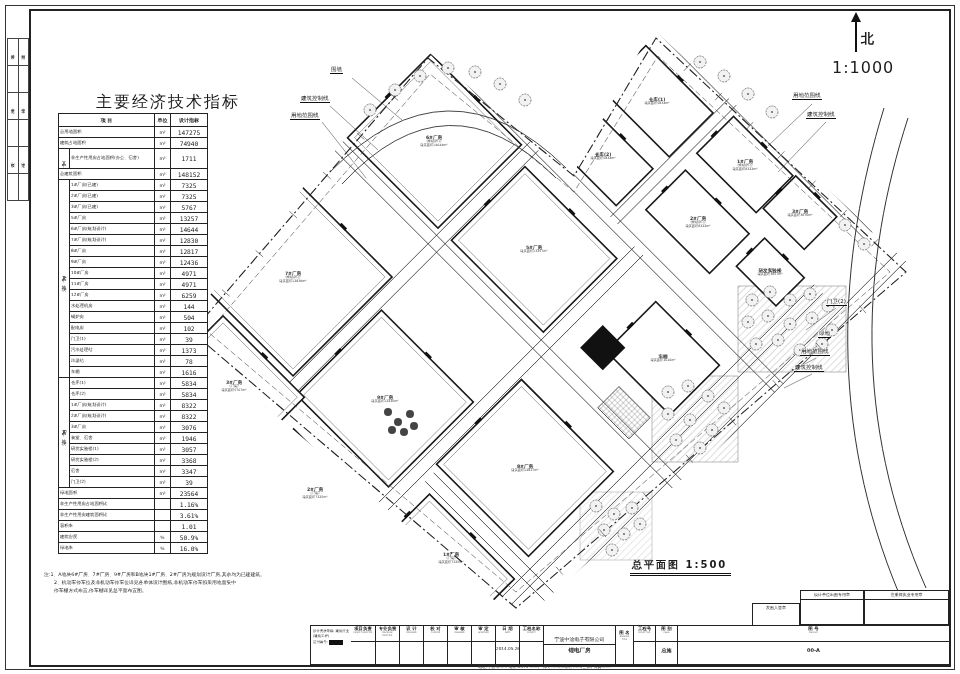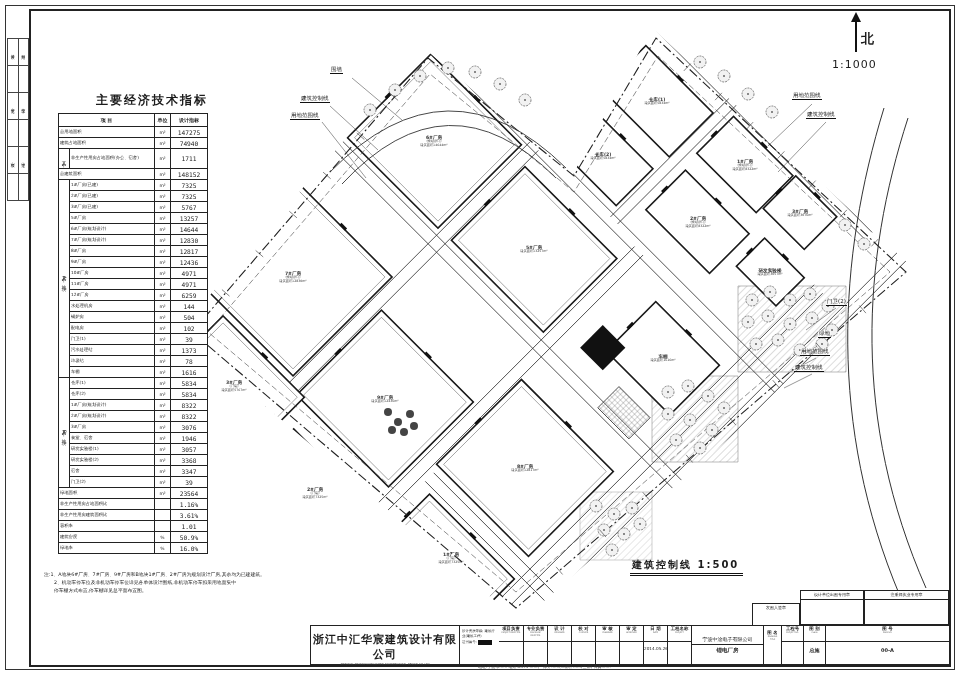--- a/index.html
+++ b/index.html
@@ -7,21 +7,21 @@
        font-family:"DejaVu Sans","Liberation Sans",sans-serif;color:#1c1c1c;}
   .abs{position:absolute;}
   
   .frame-outer{left:5px;top:5px;width:948px;height:663px;border:1px solid #333;}
   .frame-inner{left:29px;top:9px;width:918px;height:654px;border:2px solid #222;}
   
   .margin-strip{left:7px;top:38px;width:22px;border:0.5px solid #444;border-collapse:collapse;}
   .margin-strip td{border:0.5px solid #444;width:11px;height:26px;font-size:4px;
      text-align:center;vertical-align:middle;writing-mode:vertical-rl;letter-spacing:1px;color:#222;padding:0;}
   
-  .ind-title{left:96px;top:92px;font-size:12px;font-weight:bold;letter-spacing:2px;}
+  .ind-title{left:96px;top:92px;font-size:16px;font-weight:normal;letter-spacing:2px;}
   .ind-wrap{left:58px;top:113px;width:150px;background:#fff;}
   table.ind{border-collapse:collapse;width:150px;}
   table.ind th,table.ind td{border:0.8px solid #222;padding:0 1px;overflow:hidden;}
   table.ind th{height:12px;font-size:5px;font-weight:bold;text-align:center;}
   td.gcell{width:10px;font-size:4.6px;text-align:center;vertical-align:middle;
      writing-mode:vertical-rl;letter-spacing:2px;padding:0;}
   td.lbl{font-size:4.3px;line-height:1.15;}
   td.unit{width:13px;font-size:4.5px;text-align:center;}
   td.val{width:34px;font-size:6.2px;text-align:center;font-family:"DejaVu Sans Mono",monospace;}
   tr.r{height:11px;}
@@ -33,21 +33,21 @@
   .bl .s{font-size:3.2px;line-height:1.2;}
   .leader{font-size:5.5px;color:#111;border-bottom:0.8px solid #111;padding:0 1px;
      white-space:nowrap;background:rgba(255,255,255,.55);}
   .caption{left:630px;top:558px;font-size:10px;font-weight:bold;letter-spacing:2px;
      border-bottom:3px double #111;padding:0 4px 1px 2px;}
   
   .compass-line{left:855px;top:16px;width:2px;height:36px;background:#111;}
   .compass-head{left:851px;top:12px;width:0;height:0;border-left:5px solid transparent;
      border-right:5px solid transparent;border-bottom:10px solid #111;}
   .compass-label{left:861px;top:30px;font-size:13px;font-weight:bold;}
-  .compass-scale{left:832px;top:58px;font-size:11px;letter-spacing:1px;}
+  .compass-scale{left:832px;top:58px;font-size:16px;letter-spacing:1px;}
   
   .stampbox{border:1px solid #222;background:#fff;}
   .stampbox .hd{border-bottom:1px solid #222;font-size:4px;text-align:center;height:8px;line-height:8px;}
   .stamp-small{font-size:4px;text-align:center;padding-top:1px;}
   
   .tblock{left:310px;top:625px;width:638px;height:38px;border:1.5px solid #222;
      display:flex;background:#fff;}
   .tb-cell{border-left:0.8px solid #222;height:100%;box-sizing:border-box;position:relative;}
   .tb-cell:first-child{border-left:none;}
   .company-cn{font-size:11px;font-weight:bold;text-align:center;margin-top:6px;letter-spacing:1px;}
@@ -644,40 +644,36 @@
 <span class="abs leader" style="left:330px;top:66px">围墙</span>
 <span class="abs leader" style="left:300px;top:95px">建筑控制线</span>
 <span class="abs leader" style="left:290px;top:112px">用地范围线</span>
 <span class="abs leader" style="left:792px;top:92px">用地范围线</span>
 <span class="abs leader" style="left:806px;top:111px">建筑控制线</span>
 <span class="abs leader" style="left:826px;top:298px">门卫(2)</span>
 <span class="abs leader" style="left:818px;top:330px">绿地</span>
 <span class="abs leader" style="left:800px;top:348px">用地范围线</span>
 <span class="abs leader" style="left:794px;top:364px">建筑控制线</span>
 
-<div class="abs caption">建筑控制线  1:500</div>
+<div class="abs caption">总平面图  1:500</div>
 
 <div class="abs compass-head"></div>
 <div class="abs compass-line"></div>
 <div class="abs compass-label">北</div>
 <div class="abs compass-scale">1:1000</div>
 
 <div class="abs stampbox stamp-small" style="left:752px;top:603px;width:46px;height:20px;">发图人签章</div>
 <div class="abs stampbox" style="left:800px;top:590px;width:62px;height:33px;">
   <div class="hd">设计单位出图专用章</div>
 </div>
 <div class="abs stampbox" style="left:864px;top:590px;width:83px;height:33px;">
   <div class="hd">注册师执业专用章</div>
 </div>
 
 <div class="tblock abs">
-  <div class="tb-cell" style="width:148px">
-    <div class="company-cn">浙江中汇华宸建筑设计有限公司</div>
-    <div class="company-en">ZHEJIANG ZHONGHUI HUACHEN ARCHITECTURAL DESIGN CO.,LTD</div>
-  </div>
   <div class="tb-cell cred" style="width:40px">
     <span>设计资质等级:</span>
     <span>建筑行业(建筑工程)</span><br>
     <span>证书编号:</span>
     <span class="smudge"></span>
   </div>
   <div id="sig-cols" style="display:flex">
       <div class="tb-cell sig">
         <div class="h">
           <div class="cn">项目负责</div>

